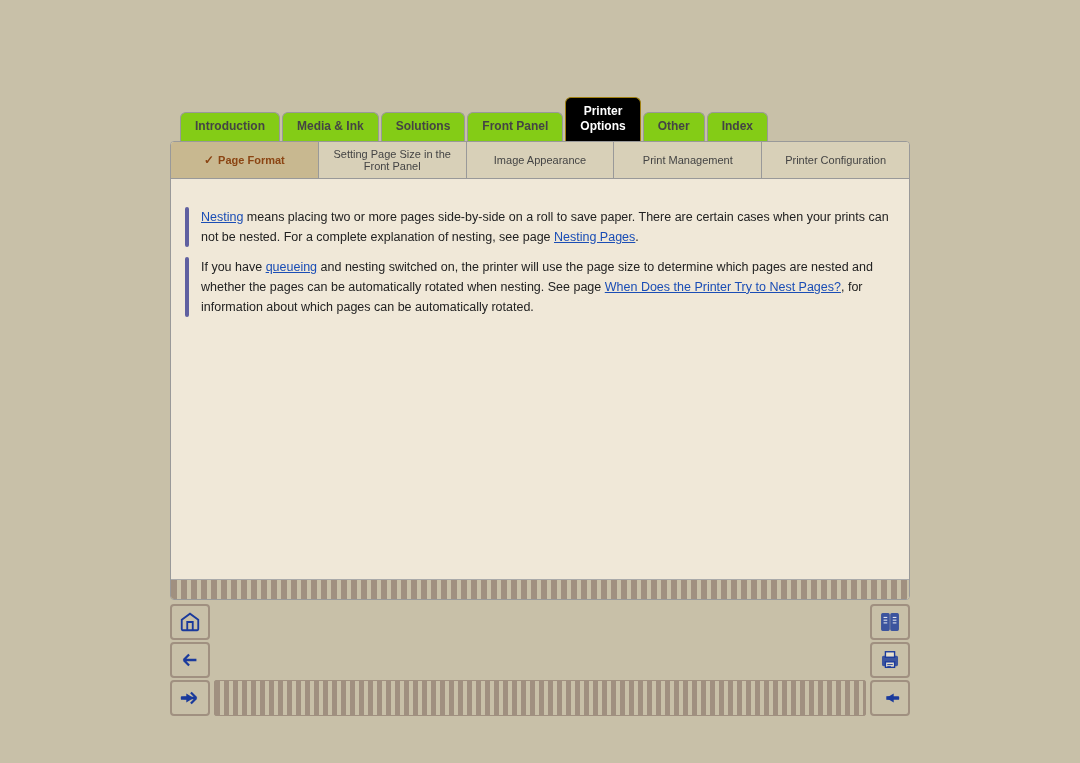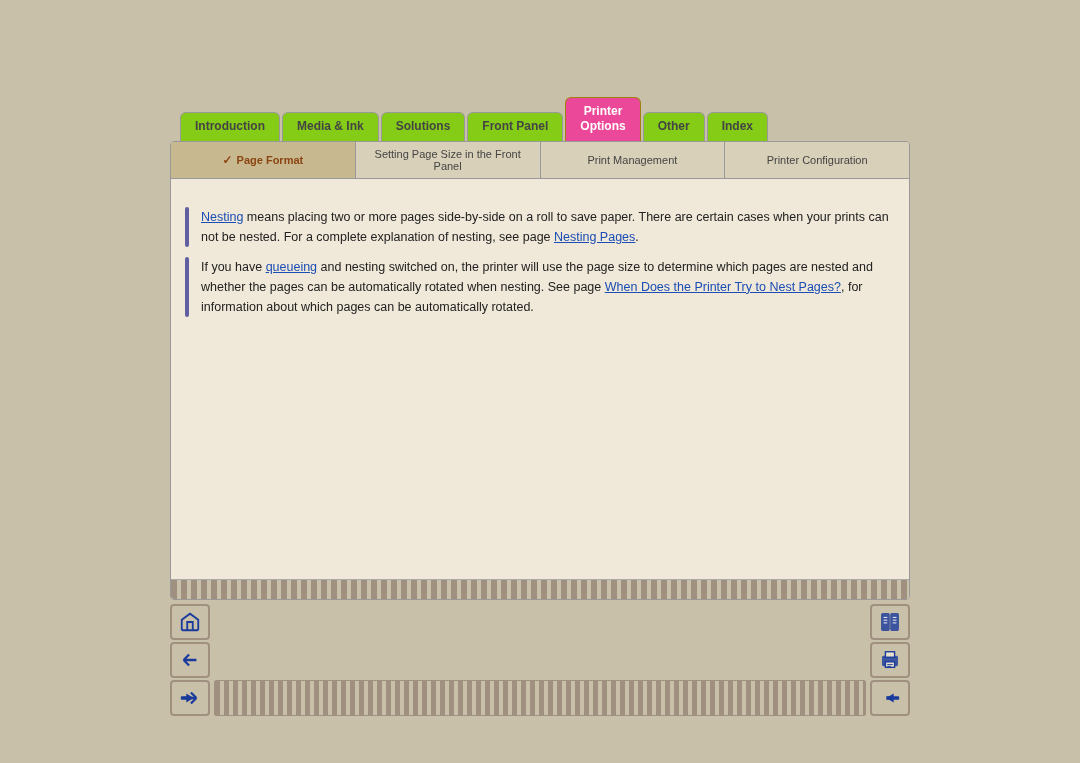--- a/index.html
+++ b/index.html
@@ -35,21 +35,21 @@
       cursor: pointer;
       border: 1px solid #999;
       border-bottom: none;
       background-color: #84cc16;
       color: #444;
       text-align: center;
       line-height: 1.3;
     }
 
     .tab.active {
-      background-color: #ec4899;
+      background-color: #000000;
       color: #fff;
       border-color: #a08010;
     }
 
     
     .main-area {
       background-color: #e8e0cc;
       border: 1px solid #999;
       border-radius: 4px;
       overflow: hidden;
@@ -185,20 +185,23 @@
 
   <div class="main-area">
 
     <div class="sub-tab-bar">
     <div class="sub-tab active">
           <span class="checkmark">✓</span>
           <span>Page Format</span>
         </div>
         <div class="sub-tab">
           <span>Setting Page Size in the Front Panel</span>
+        </div>
+        <div class="sub-tab">
+          <span>Image Appearance</span>
         </div>
         <div class="sub-tab">
           <span>Print Management</span>
         </div>
         <div class="sub-tab">
           <span>Printer Configuration</span>
         </div>
       </div>
 
     <div class="content-area">

